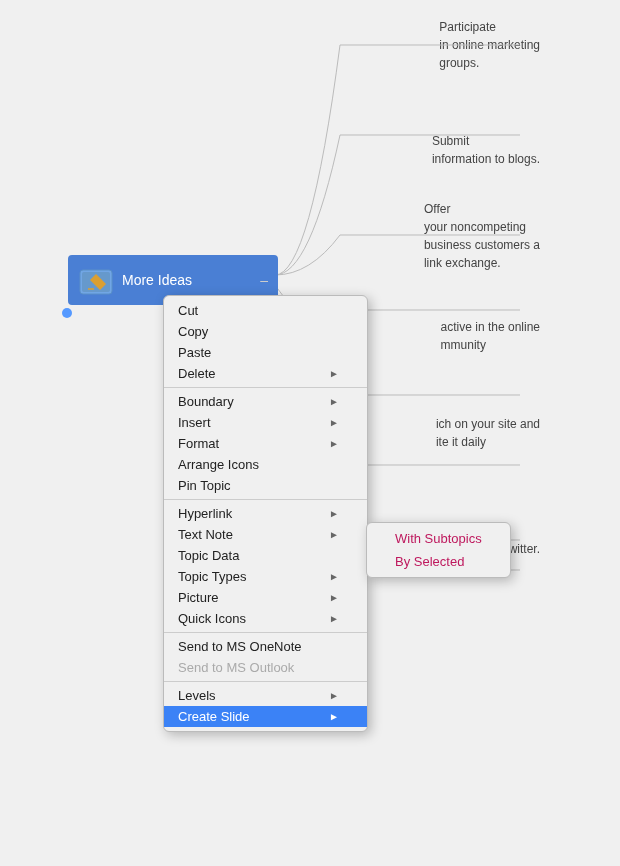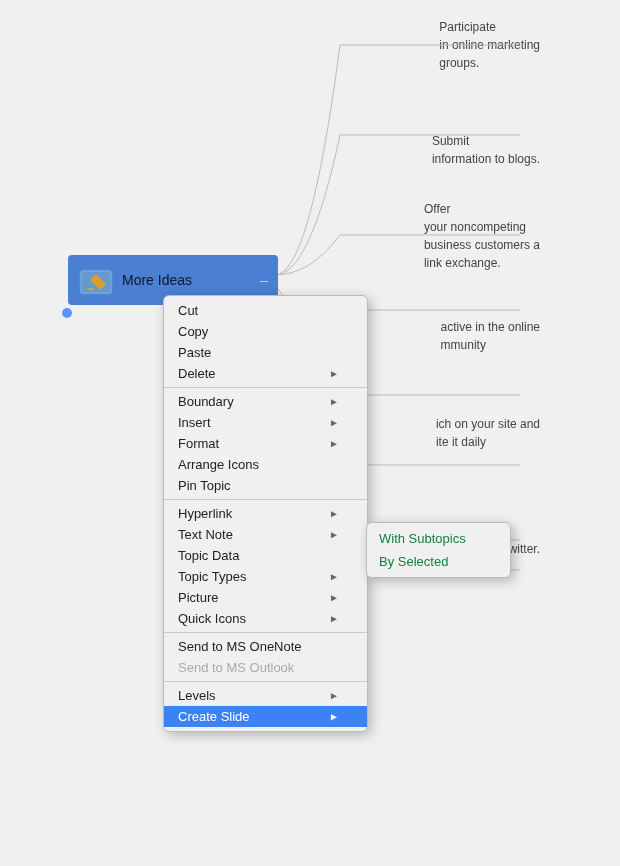--- a/index.html
+++ b/index.html
@@ -30,21 +30,21 @@
     }
 
     .topic-icon {
       width: 36px;
       height: 36px;
       margin-right: 8px;
       flex-shrink: 0;
     }
 
     .topic-label {
-      color: #0f172a;
+      color: #ffffff;
       font-size: 14px;
       font-weight: 500;
       flex: 1;
     }
 
     .topic-minus {
       color: #ccc;
       font-size: 14px;
       margin-left: 4px;
     }
@@ -120,23 +120,23 @@
       border: 1px solid #bbb;
       border-radius: 6px;
       box-shadow: 3px 3px 12px rgba(0,0,0,0.25);
       z-index: 101;
       padding: 4px 0;
     }
 
     .submenu-item {
       display: flex;
       align-items: flex-end;
-      padding: 4px 12px;
+      padding: 4px 28px;
       cursor: pointer;
-      color: #15803d;
+      color: #be185d;
       white-space: nowrap;
     }
 
     
     .mindmap-svg {
       position: absolute;
       top: 0; left: 0;
       width: 620px;
       height: 866px;
       pointer-events: none;

